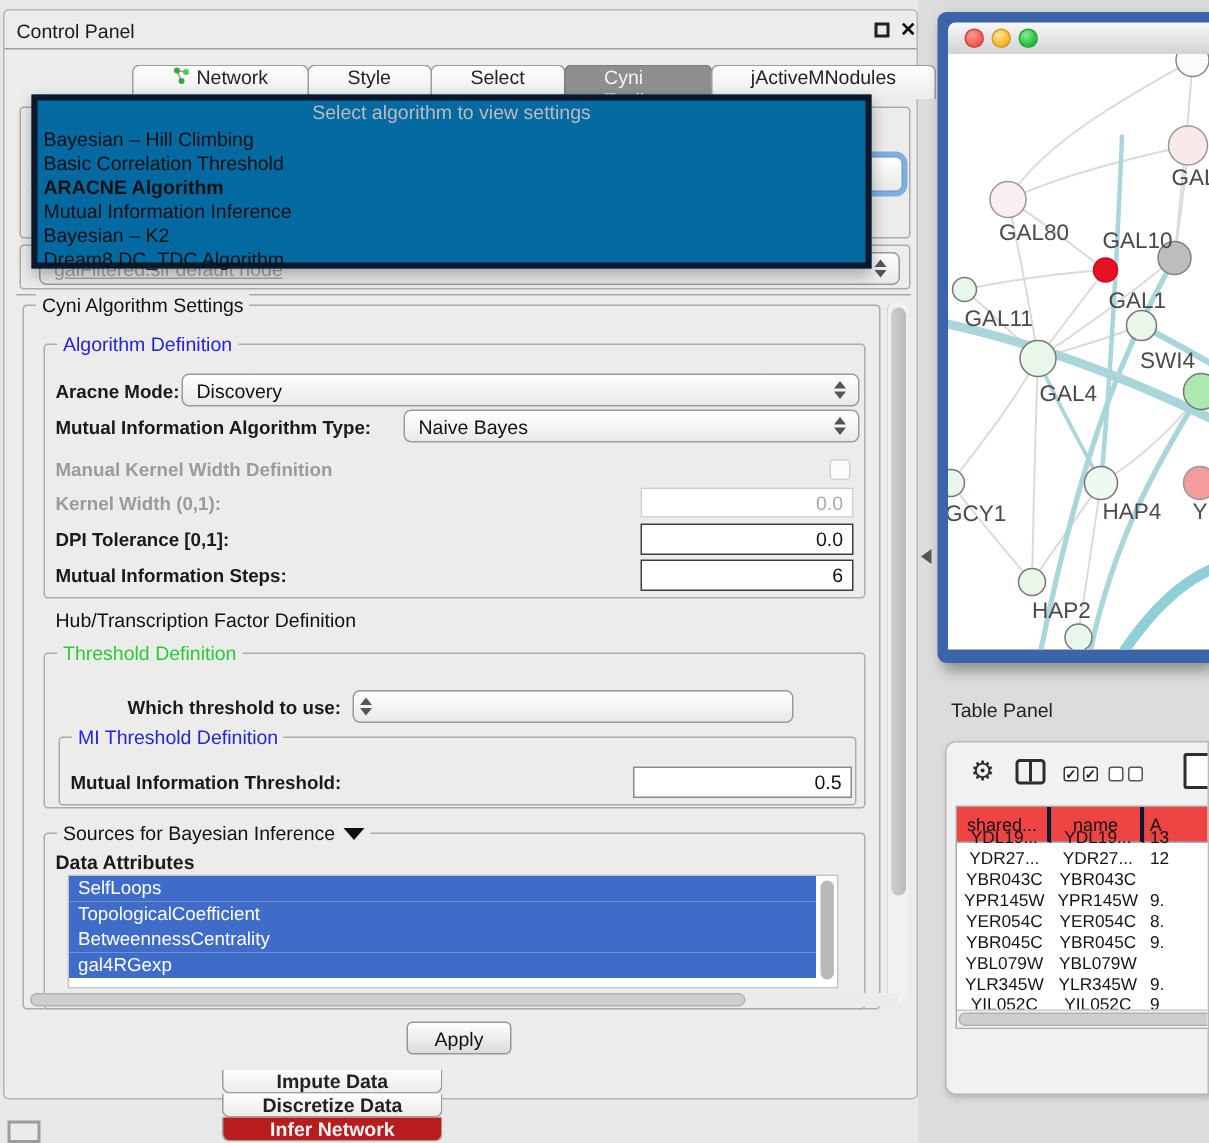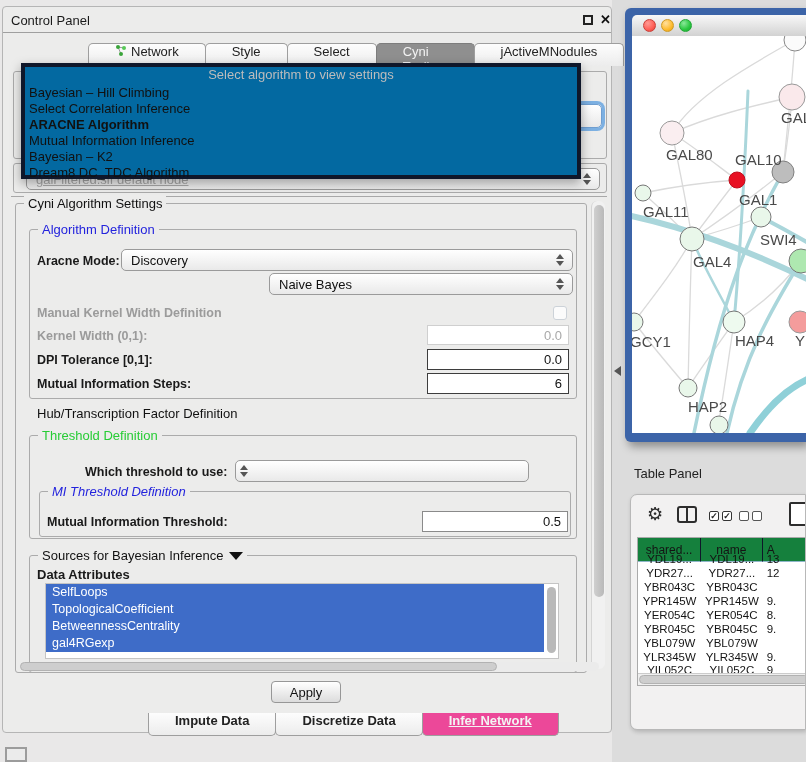--- a/index.html
+++ b/index.html
@@ -18,23 +18,23 @@
   .cp-title { left:8px; top:6px; font-size:13px; color:#1a1a1a; }
   .float-icon { left:580px; top:8px; width:10px; height:10px; border:2px solid #222; }
   .close-icon { left:597px; top:5px; font-size:13px; font-weight:bold; color:#111; }
 
   
   .tabbar { left:86px; top:36px; height:23px; display:flex; }
   .tab { height:23px; border:1px solid #9e9e9e; border-bottom:none; margin-left:-1px;
     border-radius:5px 5px 0 0; background:linear-gradient(#fdfdfd,#ececec);
     font-size:13px; color:#222; display:flex; align-items:flex-start; justify-content:center; gap:4px; padding:0 26px; }
   .tab.active { background:#8f8f8f; color:#f3f3f3; border-color:#7d7d7d; }
-  .tabbar-bottom { left:146px; top:706px; height:23px; display:flex; }
+  .tabbar-bottom { left:146px; top:706px; height:23px; display:flex;flex-direction:column; }
   .tab.south { border-radius:0 0 5px 5px; border:1px solid #9e9e9e; border-top:none; font-weight:bold; }
-  .tab.south.active { background:#ec4899; color:#f3f3f3;text-decoration:underline; }
+  .tab.south.active { background:#b91c1c; color:#f3f3f3; }
 
   
   .group { border:1px solid #ababab; border-radius:3px; background:transparent; }
   .legend { position:absolute; top:-8px; left:8px; background:#ececeb; padding:0 4px; font-size:13px; color:#111; white-space:nowrap; }
   .legend.blue { color:#2323dd; }
   .legend.green { color:#27cc35; }
 
   .flabel { font-size:12.5px; font-weight:bold; color:#1a1a1a; white-space:nowrap;text-align:right; }
   .flabel.dis { color:#9b9b9b; }
 
@@ -76,21 +76,21 @@
   .table-window { left:630px; top:494px; width:176px; height:236px; background:#f2f1f1;
     border:1px solid #b8b8b8; border-radius:7px 0 0 7px; overflow:hidden; box-shadow:1px 2px 4px rgba(0,0,0,.18); }
   .icon-dark { color:#2d2d2d; }
   .mini-box { width:10px; height:10px; border:1.5px solid #333; border-radius:2px; background:#fff;
     font-size:9px; line-height:9px; text-align:center; color:#222; font-weight:bold; }
   .mini-box.empty { border-color:#555; }
   .ttable { left:6px; top:42px; width:176px; background:#fff; border:1px solid #aaa; }
   .trow { display:flex; height:14px; }
   .tcell { font-size:11.5px; color:#141414; display:flex; align-items:center; justify-content:center; overflow:hidden; white-space:nowrap; }
   .c1 { width:78px; } .c2 { width:76px; } .c3 { width:60px; justify-content:flex-start; padding-left:4px; }
-  .thead .tcell { height:24px; background:#15803d; border-right:1px solid #0f172a; border-bottom:1px solid #8fb6c9; font-size:12px; }
+  .thead .tcell { height:24px; background:#ef4444; border-right:3px solid #0f172a; border-bottom:1px solid #8fb6c9; font-size:12px; }
 
   svg text { font-family:"Liberation Sans", sans-serif; }
 </style>
 </head>
 <body>
 
 <div class="screen">
 
   <div class="abs right-bg"></div>
 
@@ -139,21 +139,21 @@
             <i class="tri-dn"></i>
           </span>
       </div>
     </div>
     <div class="abs" style="left:8px; top:189px; width:596px; height:1px; background:#a8a8a8;"></div>
 
     <div class="abs" style="left:18px; top:56px; width:560px; height:116px; background:#0369a1; border:4px solid #0f172a;
          box-shadow:0 4px 10px rgba(0,0,0,.35); z-index:30;">
       <div style="height:18px; text-align:center; font-size:13px; color:#bcbcbc;">Select algorithm to view settings</div>
       <div class="pitem">Bayesian – Hill Climbing</div>
-      <div class="pitem">Select Correlation Inference</div>
+      <div class="pitem">Basic Correlation Threshold</div>
       <div class="pitem bold">ARACNE Algorithm</div>
       <div class="pitem">Mutual Information Inference</div>
       <div class="pitem">Bayesian – K2</div>
       <div class="pitem">Dream8 DC_TDC Algorithm</div>
     </div>
 
     <div class="abs group" style="left:12px; top:196px; width:572px; height:470px;">
       <span class="legend" style="left:8px;">Cyni Algorithm Settings</span>
     </div>
 
@@ -165,20 +165,21 @@
       <span class="legend blue">Algorithm Definition</span>
     </div>
     <span class="abs flabel" style="left:34px; top:247px;">Aracne Mode:</span>
     <div class="abs combo" style="left:118px; top:242px; width:452px; height:22px;">
       <span class="combo-val">Discovery</span>
       <span class="combo-arrows">
           <i class="tri-up"></i>
           <i class="tri-dn"></i>
         </span>
     </div>
+    <span class="abs flabel" style="left:34px; top:271px;">Mutual Information Algorithm Type:</span>
     <div class="abs combo" style="left:266px; top:266px; width:304px; height:22px;">
       <span class="combo-val">Naive Bayes</span>
       <span class="combo-arrows">
           <i class="tri-up"></i>
           <i class="tri-dn"></i>
         </span>
     </div>
     <span class="abs flabel dis" style="left:34px; top:299px;">Manual Kernel Width Definition</span>
     <span class="abs checkbox" style="left:550px; top:299px;"></span>
     <span class="abs flabel dis" style="left:34px; top:322px;">Kernel Width (0,1):</span>
@@ -202,21 +203,21 @@
     <div class="abs group" style="left:26px; top:428px; width:548px; height:104px;">
       <span class="legend green">Threshold Definition</span>
     </div>
     <span class="abs flabel" style="left:82px; top:458px;">Which threshold to use:</span>
     <div class="abs combo" style="left:232px; top:453px; width:294px; height:22px;">
       <span class="combo-arrows">
           <i class="tri-up"></i>
           <i class="tri-dn"></i>
         </span>
     </div>
-    <div class="abs group" style="left:36px; top:484px; width:532px; height:46px;font-style:italic;">
+    <div class="abs group" style="left:36px; top:484px; width:532px; height:46px;">
       <span class="legend blue">MI Threshold Definition</span>
     </div>
     <span class="abs flabel" style="left:44px; top:508px;">Mutual Information Threshold:</span>
     <div class="abs tfield mid" style="left:419px; top:504px; width:146px; height:21px;">
       <span>0.5</span>
     </div>
 
     <div class="abs group" style="left:26px; top:548px; width:548px; height:118px;">
       <span class="legend" style="display:flex; align-items:center; gap:6px;">
         <span>Sources for Bayesian Inference</span>

